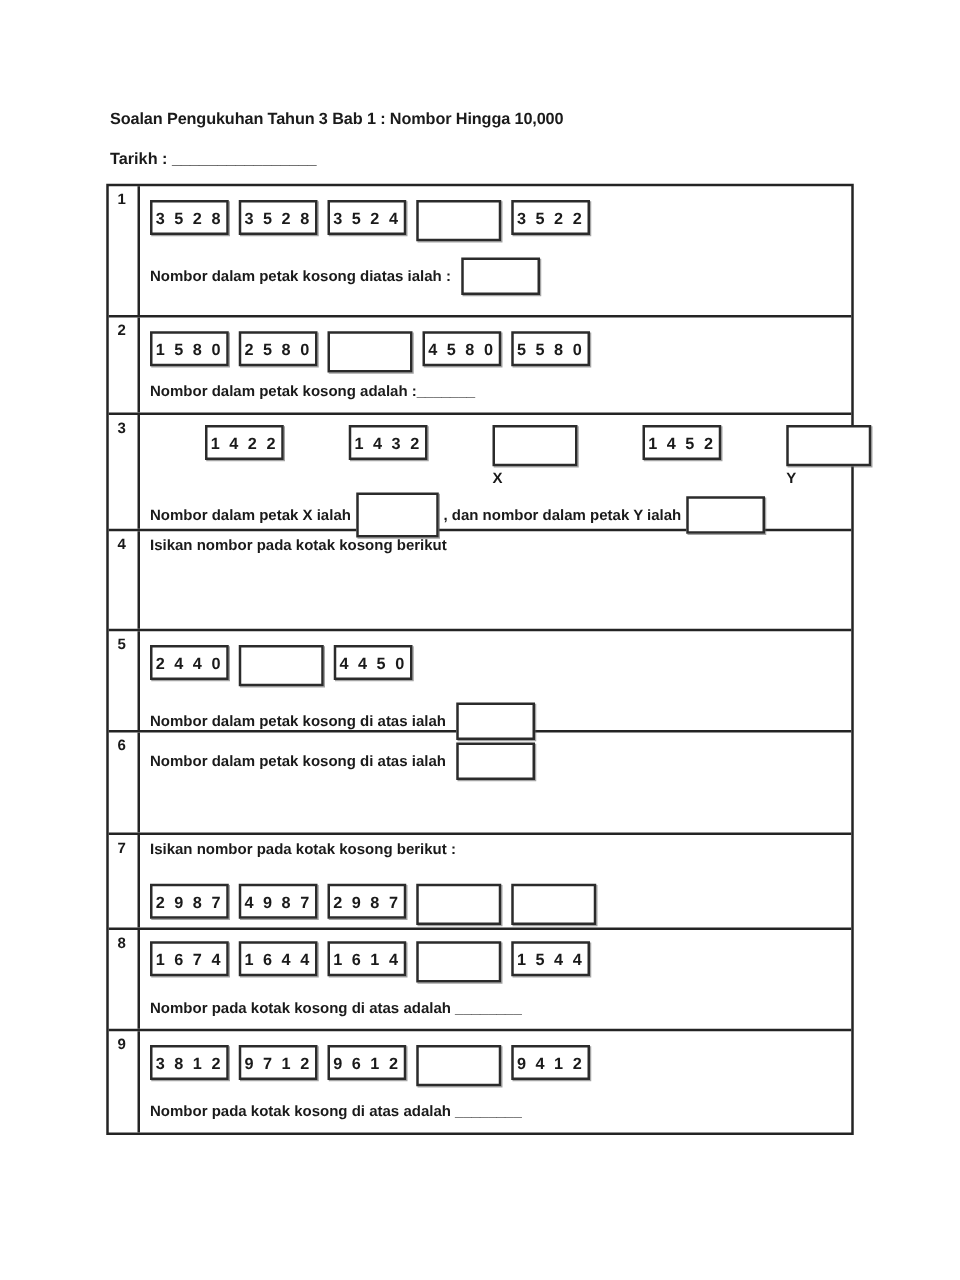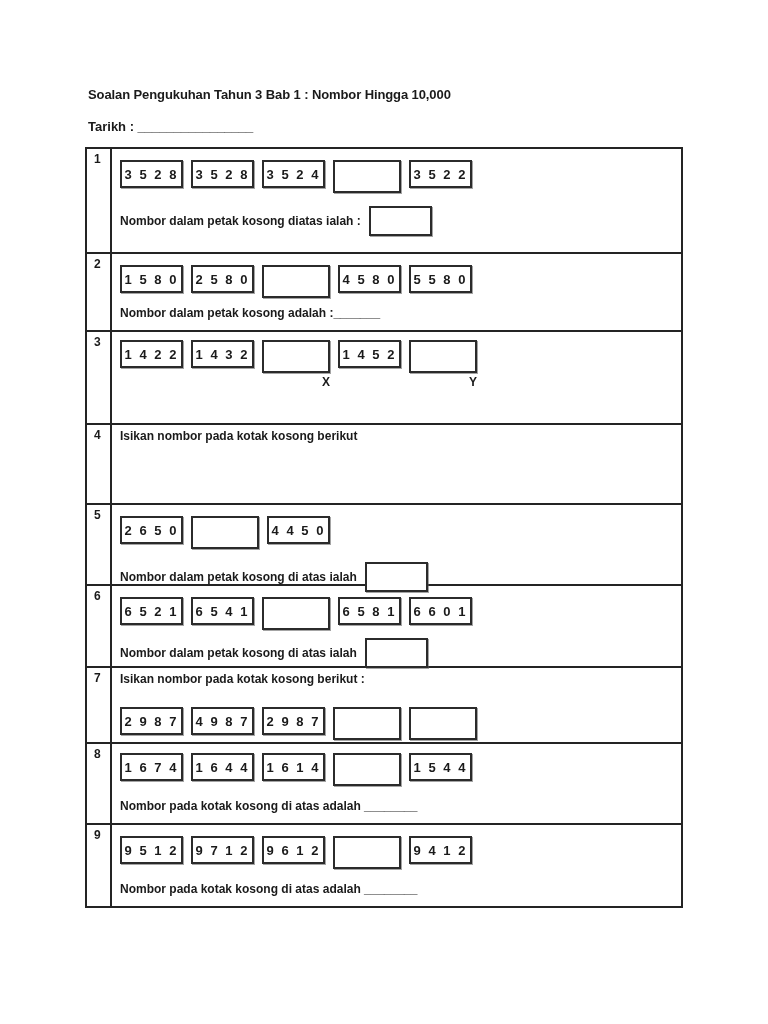--- a/index.html
+++ b/index.html
@@ -38,21 +38,21 @@
   .boxrow { display:flex; align-items:flex-start; gap:8px; margin-top:11px; }
   .nbox {
     width:63px; height:28px; box-sizing:border-box;
     border:2px solid #2b2b2b; background:#fff;
     display:flex; align-items:center; justify-content:center;
     font-size:13px; font-weight:bold; letter-spacing:2px;
     box-shadow:1px 1px 0 rgba(90,90,90,.55);
   }
   .nbox.blank { width:68px; height:33px; }
 
-  .boxcol { display:flex; flex-direction:column; align-items:flex-end; }
+  .boxcol { display:flex; flex-direction:column; align-items:flex-start;margin-left:44px; }
   .boxlabel { font-size:12px; font-weight:bold; margin-top:2px; }
 
   .promptline {
     display:flex; align-items:center; gap:8px;
     margin-top:13px; font-size:12px; font-weight:bold; white-space:nowrap;
   }
   .promptline.tight { margin-top:8px; }
   .ptext { font-size:12px; font-weight:bold; }
   .abox {
     display:inline-block; width:63px; height:30px; box-sizing:border-box;
@@ -121,55 +121,54 @@
             <div class="boxlabel">X</div>
           </div>
           <div class="boxcol">
             <div class="nbox">1 4 5 2</div>
           </div>
           <div class="boxcol">
             <div class="nbox blank"></div>
             <div class="boxlabel">Y</div>
           </div>
         </div>
+        <div class="promptline" style="margin-top:5px; gap:4px;">
+          <span class="ptext">Nombor dalam petak X ialah</span>
+          <span class="abox tall"></span>
+          <span class="ptext">, dan nombor dalam petak Y ialah</span>
+          <span class="abox"></span>
+        </div>
       </div>
     </section>
 
     <section class="qrow r4">
       <div class="qnum">4</div>
       <div class="qbody">
         <div class="instruction">Isikan nombor pada kotak kosong berikut</div>
       </div>
     </section>
 
     <section class="qrow r5">
       <div class="qnum">5</div>
       <div class="qbody">
         <div class="boxrow">
-          <div class="nbox">2 6 5 0</div>
+          <div class="nbox">2 4 4 0</div>
           <div class="nbox blank"></div>
           <div class="nbox">4 4 5 0</div>
         </div>
         <div class="promptline">
           <span class="ptext">Nombor dalam petak kosong di atas ialah</span>
           <span class="abox"></span>
         </div>
       </div>
     </section>
 
     <section class="qrow r6">
       <div class="qnum">6</div>
       <div class="qbody">
-        <div class="boxrow">
-          <div class="nbox">6 5 2 1</div>
-          <div class="nbox">6 5 4 1</div>
-          <div class="nbox blank"></div>
-          <div class="nbox">6 5 8 1</div>
-          <div class="nbox">6 6 0 1</div>
-        </div>
         <div class="promptline tight">
           <span class="ptext">Nombor dalam petak kosong di atas ialah</span>
           <span class="abox"></span>
         </div>
       </div>
     </section>
 
     <section class="qrow r7">
       <div class="qnum">7</div>
       <div class="qbody">
@@ -197,21 +196,21 @@
         <div class="promptline">
           <span class="ptext">Nombor pada kotak kosong di atas adalah ________</span>
         </div>
       </div>
     </section>
 
     <section class="qrow r9">
       <div class="qnum">9</div>
       <div class="qbody">
         <div class="boxrow">
-          <div class="nbox">9 5 1 2</div>
+          <div class="nbox">3 8 1 2</div>
           <div class="nbox">9 7 1 2</div>
           <div class="nbox">9 6 1 2</div>
           <div class="nbox blank"></div>
           <div class="nbox">9 4 1 2</div>
         </div>
         <div class="promptline">
           <span class="ptext">Nombor pada kotak kosong di atas adalah ________</span>
         </div>
       </div>
     </section>

